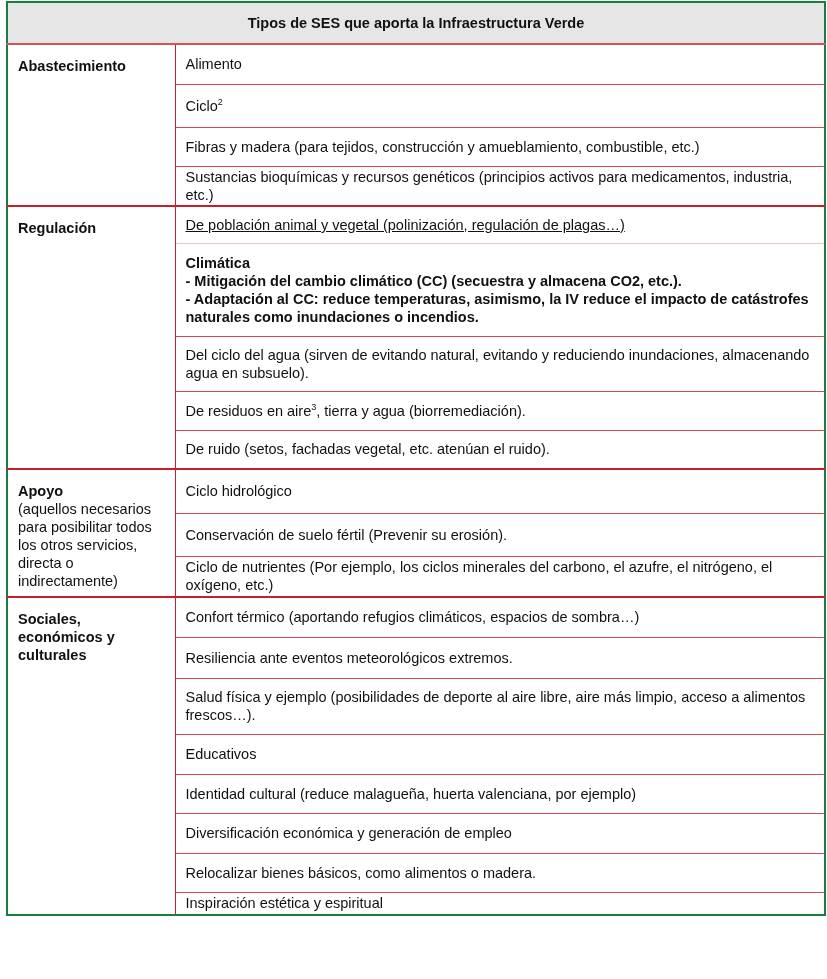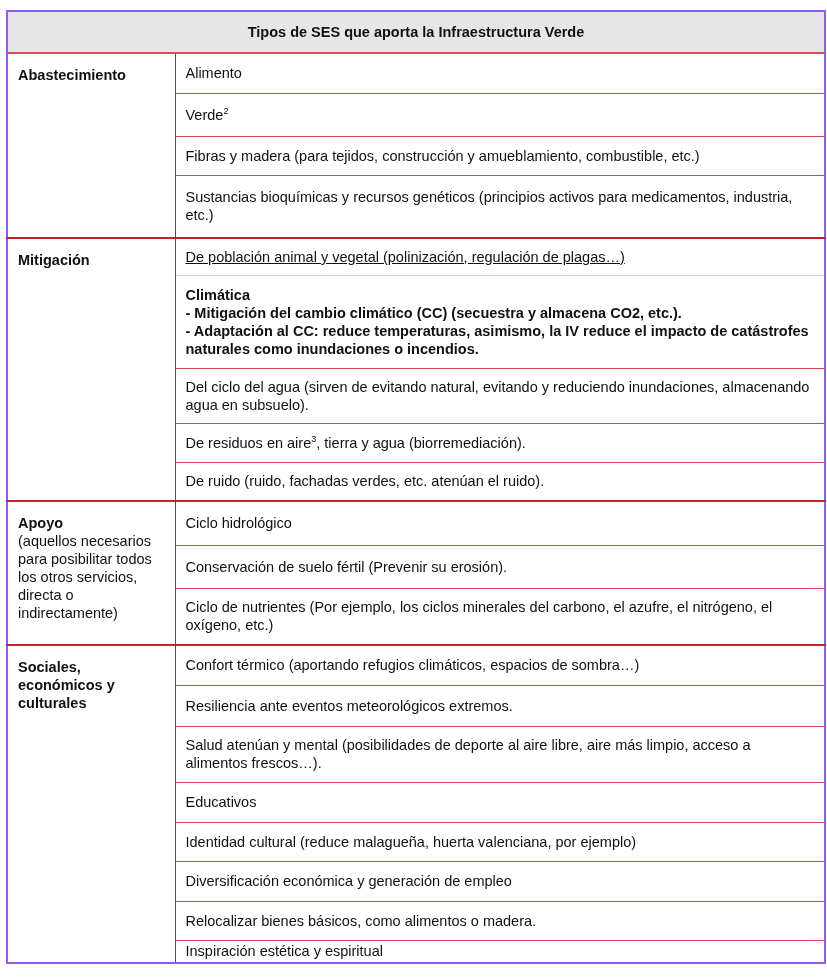--- a/index.html
+++ b/index.html
@@ -1,21 +1,21 @@
 <!DOCTYPE html>
 <html><head>
 <meta charset="utf-8">
 <style>
   html, body { margin: 0; padding: 0; background: #ffffff; }
   body { width: 827px; height: 979px; position: relative; overflow: hidden;
          font-family: "Liberation Sans", "DejaVu Sans", sans-serif; color: #111; }
   table.ses {
-    position: absolute; left: 6px; top: 10px; width: 818px;
+    position: absolute; left: 6px; top: 1px; width: 818px;
     border-collapse: collapse; table-layout: fixed;
-    border: 2px solid #8b5cf6;
+    border: 2px solid #15803d;
   }
   table.ses col.c1 { width: 168px; }
   table.ses col.c2 { width: 650px; }
   th.head {
     background: #e6e6e6; height: 40px; padding: 0;
     font-weight: bold; font-size: 14.5px; text-align: center;
     border-bottom: 2px solid #d3525a;
   }
   td { padding: 0 10px; font-size: 14.5px; line-height: 18px; vertical-align: middle;
        border-right: 1.5px solid #c8202a; margin-top: 32px; }
@@ -43,77 +43,77 @@
   </thead>
   <tbody>
 
     <tr style="height:40px">
       <td class="cat" rowspan="4">
         <span class="cat-title">Abastecimiento</span>
       </td>
       <td class="item">Alimento</td>
     </tr>
     <tr style="height:43px">
-      <td class="item"><span>Verde</span><sup>2</sup></td>
+      <td class="item"><span>Ciclo</span><sup>2</sup></td>
     </tr>
     <tr style="height:39px">
       <td class="item">Fibras y madera (para tejidos, construcción y amueblamiento, combustible, etc.)</td>
     </tr>
-    <tr style="height:63px">
+    <tr style="height:40px">
       <td class="item last">Sustancias bioquímicas y recursos genéticos (principios activos para medicamentos, industria, etc.)</td>
     </tr>
 
     <tr style="height:37px">
       <td class="cat" rowspan="5">
-        <span class="cat-title">Mitigación</span>
+        <span class="cat-title">Regulación</span>
       </td>
       <td class="item faint">De población animal y vegetal (polinización, regulación de plagas…)</td>
     </tr>
     <tr style="height:93px">
       <td class="item multi">
         <span>Climática</span>
         <span>- Mitigación del cambio climático (CC) (secuestra y almacena CO2, etc.).</span>
         <span>- Adaptación al CC: reduce temperaturas, asimismo, la IV reduce el impacto de catástrofes naturales como inundaciones o incendios.</span>
       </td>
     </tr>
     <tr style="height:55px">
       <td class="item">Del ciclo del agua (sirven de evitando natural, evitando y reduciendo inundaciones, almacenando agua en subsuelo).</td>
     </tr>
     <tr style="height:39px">
       <td class="item"><span>De residuos en aire</span><sup>3</sup><span>, tierra y agua (biorremediación).</span></td>
     </tr>
     <tr style="height:39px">
-      <td class="item last">De ruido (ruido, fachadas verdes, etc. atenúan el ruido).</td>
+      <td class="item last">De ruido (setos, fachadas vegetal, etc. atenúan el ruido).</td>
     </tr>
 
     <tr style="height:44px">
       <td class="cat" rowspan="3">
         <span class="cat-title">Apoyo</span>
         <span class="cat-sub">(aquellos necesarios para posibilitar todos los otros servicios, directa o indirectamente)</span>
       </td>
       <td class="item">Ciclo hidrológico</td>
     </tr>
     <tr style="height:43px">
       <td class="item">Conservación de suelo fértil (Prevenir su erosión).</td>
     </tr>
-    <tr style="height:57px">
+    <tr style="height:41px">
       <td class="item last">Ciclo de nutrientes (Por ejemplo, los ciclos minerales del carbono, el azufre, el nitrógeno, el oxígeno, etc.)</td>
     </tr>
 
     <tr style="height:40px">
       <td class="cat" rowspan="8" style="border-bottom:none">
         <span class="cat-title">Sociales, económicos y culturales</span>
       </td>
       <td class="item">Confort térmico (aportando refugios climáticos, espacios de sombra…)</td>
     </tr>
     <tr style="height:41px">
       <td class="item">Resiliencia ante eventos meteorológicos extremos.</td>
     </tr>
     <tr style="height:56px">
-      <td class="item">Salud atenúan y mental (posibilidades de deporte al aire libre, aire más limpio, acceso a alimentos frescos…).</td>
+      <td class="item">Salud física y ejemplo (posibilidades de deporte al aire libre, aire más limpio, acceso a alimentos frescos…).</td>
     </tr>
     <tr style="height:40px">
       <td class="item">Educativos</td>
     </tr>
     <tr style="height:39px">
       <td class="item">Identidad cultural (reduce malagueña, huerta valenciana, por ejemplo)</td>
     </tr>
     <tr style="height:40px">
       <td class="item">Diversificación económica y generación de empleo</td>
     </tr>

